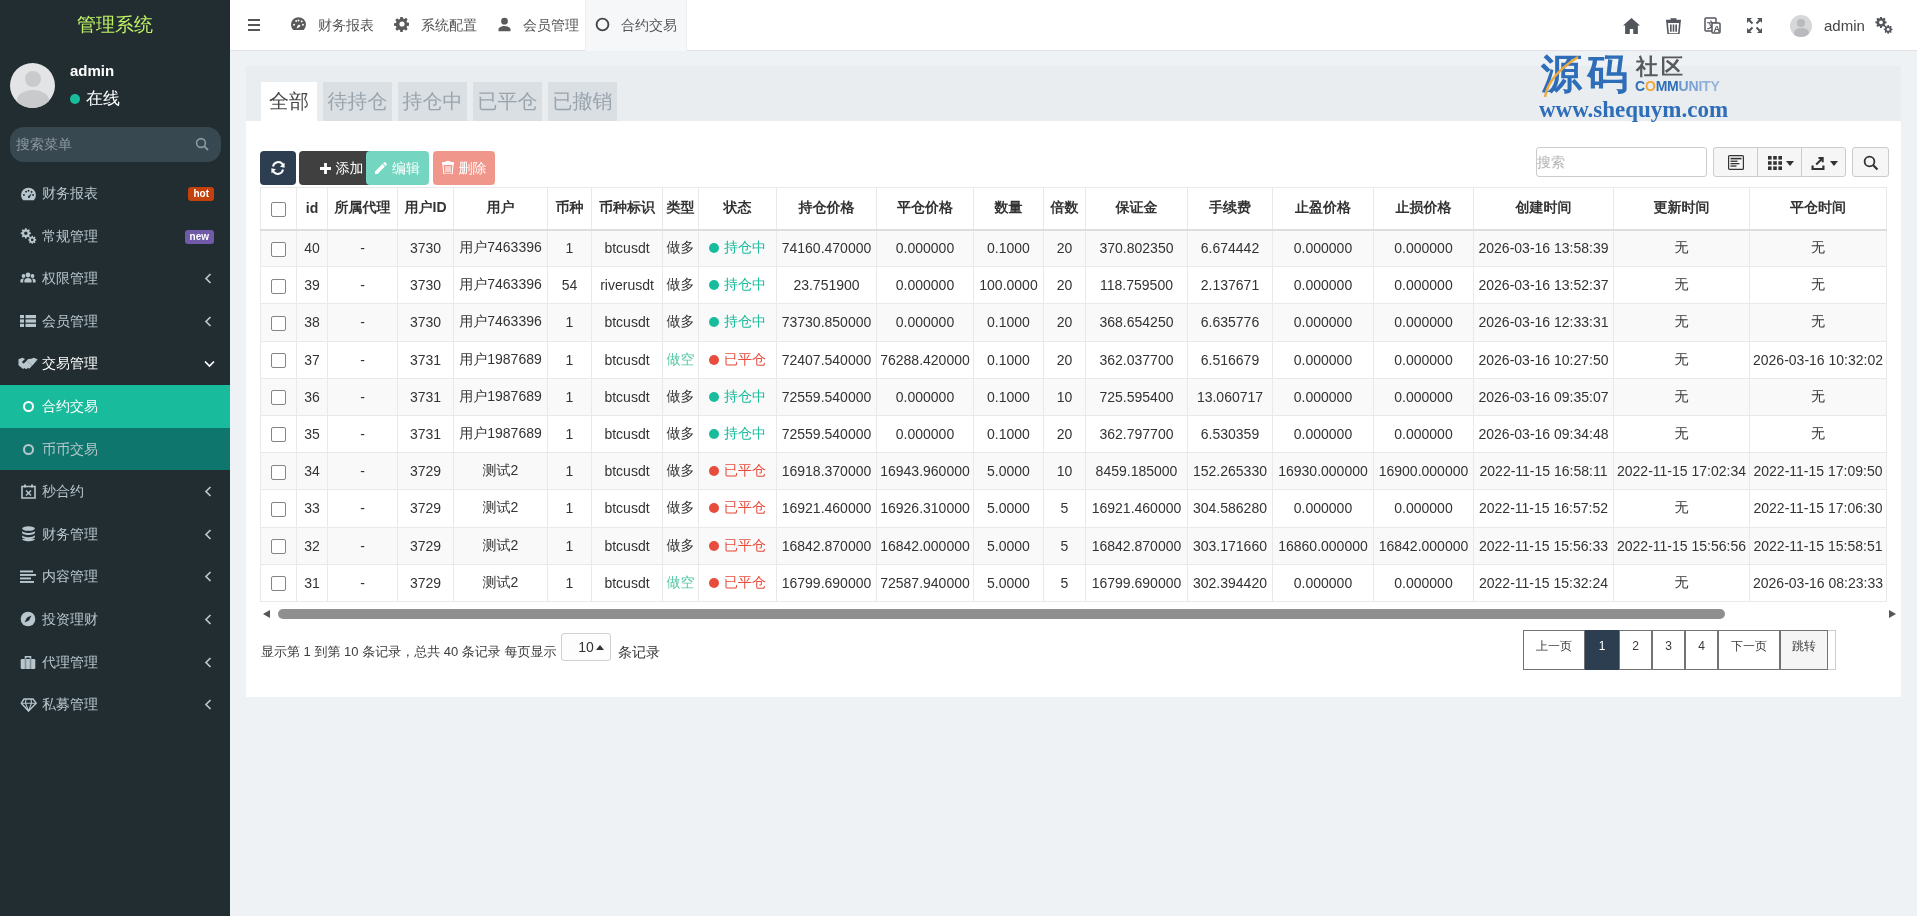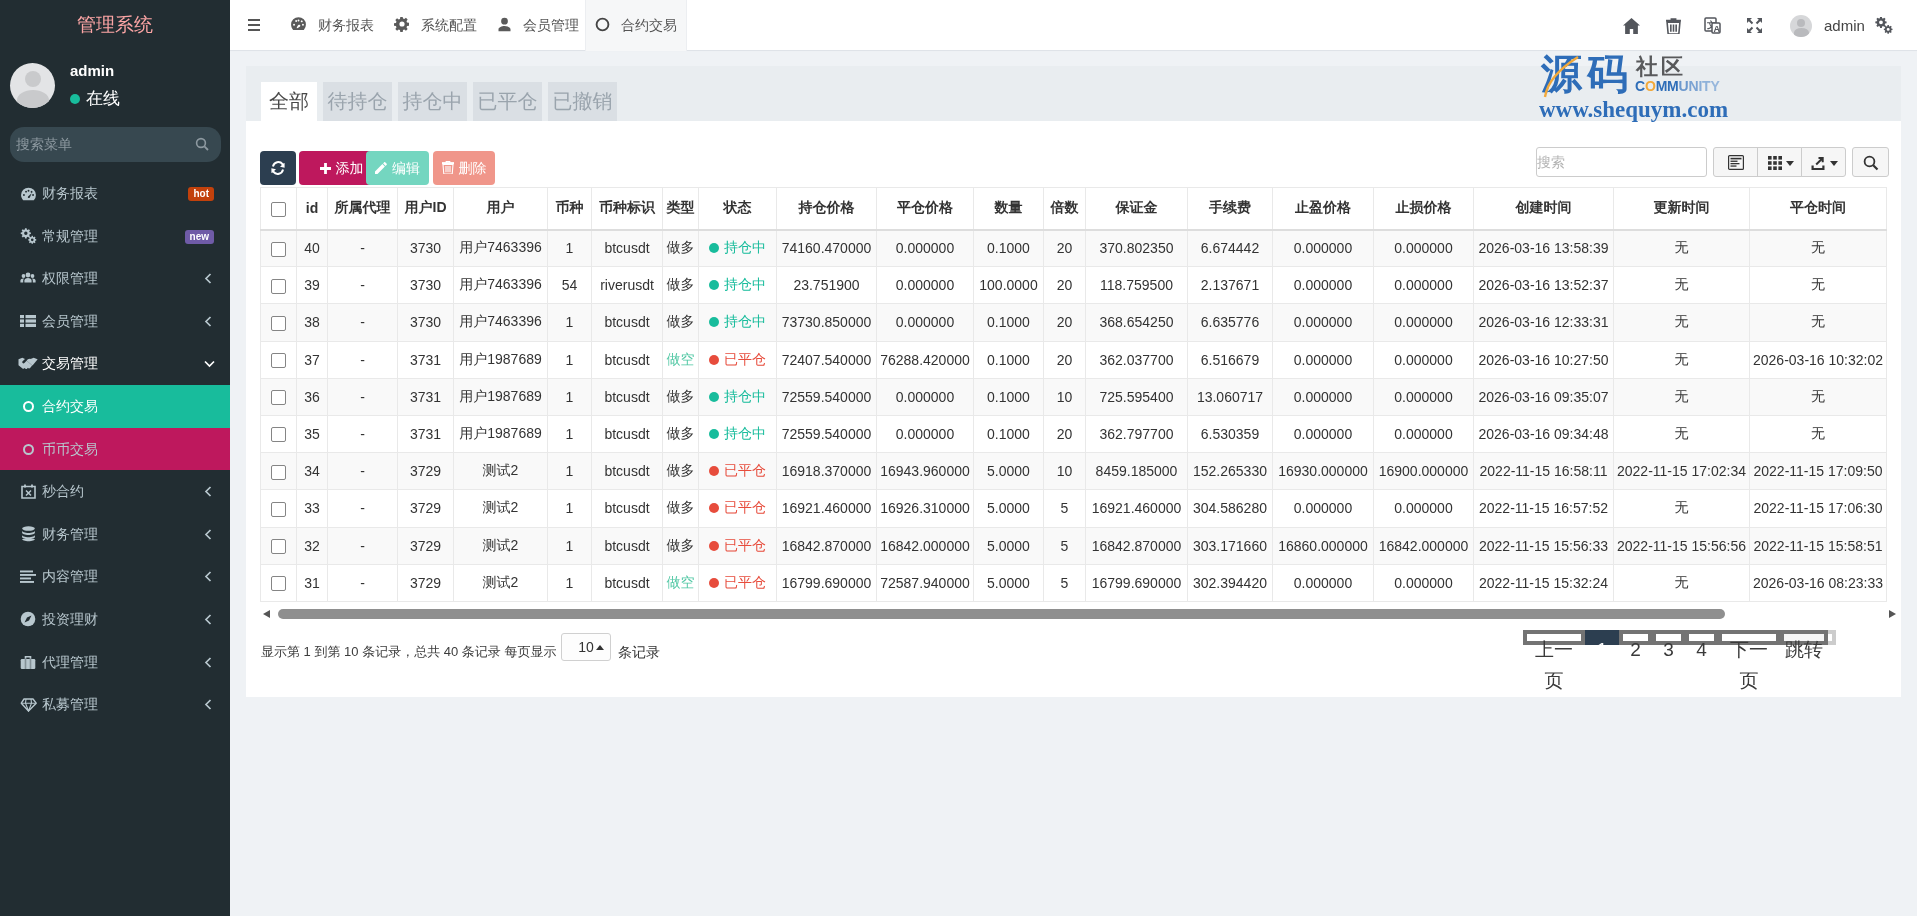--- a/index.html
+++ b/index.html
@@ -1,41 +1,41 @@
 <!DOCTYPE html>
 <html><head>
 <meta charset="utf-8">
 <style>
 * { margin:0; padding:0; box-sizing:border-box; }
 html,body { width:1917px; height:916px; overflow:hidden; }
 body { font-family:"Liberation Sans", sans-serif; font-size:14px; color:#333; background:#eef1f4; position:relative; }
 
 
 #sidebar { position:absolute; left:0; top:0; width:230px; height:916px; background:#222d32; }
-#sb-title { height:50px; line-height:50px; text-align:center; color:#fca5a5; font-size:19px; }
+#sb-title { height:50px; line-height:50px; text-align:center; color:#bef264; font-size:19px; }
 #sb-user { position:absolute; left:0; top:50px; width:230px; height:70px; }
 #sb-avatar { position:absolute; left:10px; top:13px; width:45px; height:45px; border-radius:50%; background:#e3e4e6; overflow:hidden; }
 #sb-avatar .head { position:absolute; left:14.5px; top:8px; width:16px; height:16px; border-radius:50%; background:#c9cacc; }
 #sb-avatar .bod { position:absolute; left:6.5px; top:27px; width:32px; height:20px; border-radius:50% 50% 0 0; background:#c9cacc; }
 #sb-user .nm { position:absolute; left:70px; top:12px; color:#fff; font-weight:bold; font-size:15px; }
 #sb-user .st { position:absolute; left:70px; top:37px; color:#fff; font-size:17px; }
 #sb-user .st i { display:inline-block; width:10px; height:10px; border-radius:50%; background:#18bc9c; margin-right:6px; }
 #sb-search { position:absolute; left:10px; top:127px; width:211px; height:35px; background:#374850; border-radius:14px; color:#8d99a0; font-size:14px; line-height:35px; padding-left:6px; }
 #sb-search svg { position:absolute; right:12px; top:10px; }
 #sb-menu { position:absolute; left:0; top:172px; width:230px; }
 .mi { position:relative; height:42.6px; line-height:42.6px; color:#b8c7ce; font-size:14px; }
 .mi .ico { position:absolute; left:17px; top:0; width:22px; height:43px; display:flex; align-items:center; justify-content:center; }
 .mi .txt { position:absolute; left:42px; top:0; }
 .mi .badge { position:absolute; right:16px; top:15px; height:14px; line-height:14px; padding:0 5px; border-radius:3px; color:#fff; font-size:10px; font-weight:bold; }
 .badge.hot { background:#c2410c; }
 .badge.new { background:#6f5ba7; }
 .mi .arr { position:absolute; right:18px; top:0; font-size:12px; }
 .mi.active-parent { color:#fff; }
 .mi.active { background:#18bc9c; color:#fff; }
-.mi.sub { background:#be185d; }
+.mi.sub { background:#0f766e; }
 .ring { display:inline-block; width:11px; height:11px; border:2px solid currentColor; border-radius:50%; }
 
 
 #navbar { position:absolute; left:230px; top:0; width:1687px; height:51px; background:#fff; border-bottom:1px solid #dfe3e8; }
 .nv-ham { position:absolute; top:0; width:20px; height:51px; }
 .nv-ham div { position:absolute; left:2px; width:12px; height:2px; background:#555; }
 .nv-item { position:absolute; top:0; height:51px; line-height:51px; color:#555; font-size:14px; }
 .nv-item svg { vertical-align:-2px; margin-right:7px; }
 .nv-item.sel { background:#f6f7f8; border-left:1px solid #eceef1; border-right:1px solid #eceef1; }
 .nv-right svg { vertical-align:middle; }
@@ -74,21 +74,21 @@
 
 #hscroll { position:absolute; left:14px; top:542px; width:1626px; height:12px; }
 #hscroll .thumb { position:absolute; left:18px; top:1px; width:1447px; height:10px; background:#8f8f8f; border-radius:5px; }
 #hscroll .la { position:absolute; left:3px; top:2px; width:0; height:0; border-right:7px solid #555; border-top:4.5px solid transparent; border-bottom:4.5px solid transparent; }
 #hscroll .ra { position:absolute; right:-10px; top:2px; width:0; height:0; border-left:7px solid #555; border-top:4.5px solid transparent; border-bottom:4.5px solid transparent; }
 
 
 #pgtext { position:absolute; left:15px; top:572px; font-size:13px; color:#3c3c3c; line-height:28px; }
 #pgsize { position:absolute; left:315px; top:567px; width:50px; height:28px; border:1px solid #d0d0d0; border-radius:3px; background:#fdfdfd; text-align:center; line-height:26px; }
 #pgsize .tri { position:absolute; right:6px; top:11px; width:0; height:0; border-bottom:5px solid #333; border-left:4px solid transparent; border-right:4px solid transparent; }
-.pg { position:absolute; top:564px; height:15px; line-height:31px; text-align:center; border:4px solid #737373; background:#fff; color:#3a3a3a; font-size:19px; }
+.pg { position:absolute; top:564px; height:40px; line-height:31px; text-align:center; border:1px solid #737373; background:#fff; color:#3a3a3a; font-size:12px; }
 .pg.on { background:#2c3e50; color:#fff; border-color:#2c3e50; }
 
 
 #wm { position:absolute; left:1536px; top:52px; width:200px; height:70px; z-index:9; }
 </style>
 </head>
 <body>
 
 <div id="sidebar">
   <div id="sb-title">管理系统</div>
@@ -334,21 +334,21 @@
       <div class="tab" style="left:77px;  width:69px;">待持仓</div>
       <div class="tab" style="left:152px; width:69px;">持仓中</div>
       <div class="tab" style="left:227px; width:69px;">已平仓</div>
       <div class="tab" style="left:302px; width:69px;">已撤销</div>
     </div>
     <div class="btn" style="left:14px; width:36px; background:#2c3e50;">
       <svg width="14" height="14" viewBox="0 0 14 14" style="vertical-align:-2px">
           <path d="M12.3 2.5A6.4 6.4 0 0 0 1 5.2l1.9.5a4.5 4.5 0 0 1 8-1.8L9 5.8l4.6 1V2l-1.3.5zM1.7 11.5A6.4 6.4 0 0 0 13 8.8l-1.9-.5a4.5 4.5 0 0 1-8 1.8L5 8.2.4 7.2V12l1.3-.5z" fill="#fff"></path>
         </svg>
     </div>
-    <div class="btn" style="left:53px; width:85px; background:#be185d;">
+    <div class="btn" style="left:53px; width:85px; background:#404040;">
       <svg width="11" height="11" viewBox="0 0 11 11" style="vertical-align:-1px; margin-right:5px;">
           <path d="M4.1 0h2.8v4.1H11v2.8H6.9V11H4.1V6.9H0V4.1h4.1z" fill="#fff"></path>
         </svg>添加</div>
     <div class="btn" style="left:120px; width:63px; background:#74d6c0;">
       <svg width="12" height="12" viewBox="0 0 12 12" style="vertical-align:-1px; margin-right:5px;">
           <path d="M0 9.5V12h2.5L9.9 4.6 7.4 2.1 0 9.5zM11.7 2.8c.3-.3.3-.7 0-1L10.2.3c-.3-.3-.7-.3-1 0L8.1 1.4l2.5 2.5 1.1-1.1z" fill="#fff"></path>
         </svg>编辑</div>
     <div class="btn" style="left:187px; width:62px; background:#f0968a;">
       <svg width="12" height="13" viewBox="0 0 12 13" style="vertical-align:-1px; margin-right:5px;">
           <path d="M1 3.5h10L10.2 13H1.8L1 3.5zM4 5v6.3M6 5v6.3M8 5v6.3M0 1.8h12v1H0zM4.2 1.8V.5h3.6v1.3" fill="none" stroke="#fff" stroke-width="1.1"></path>

